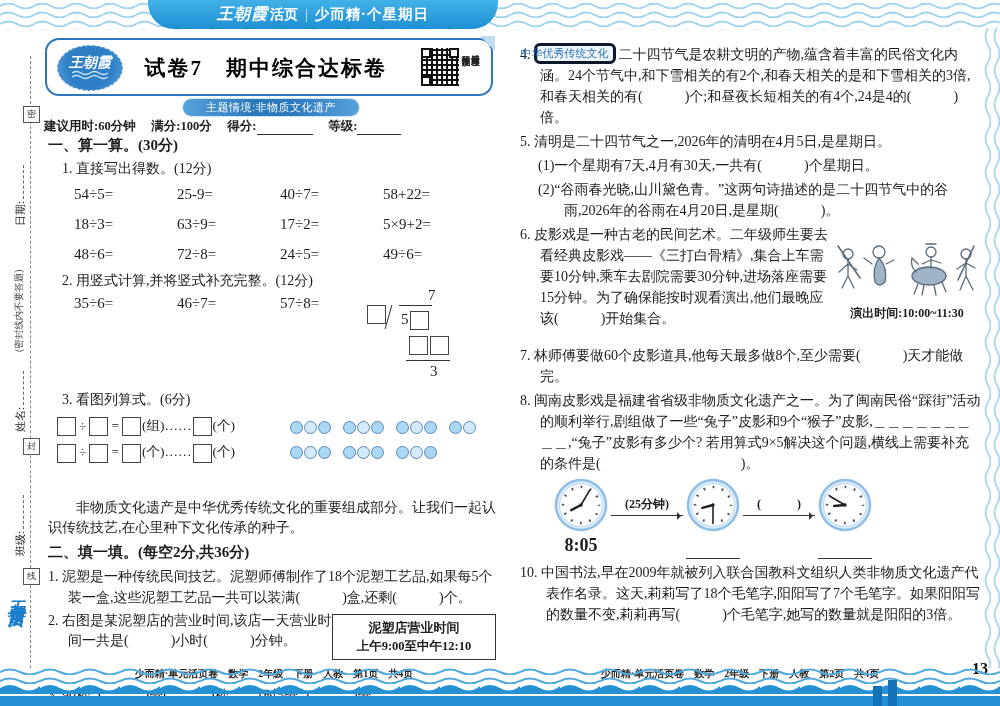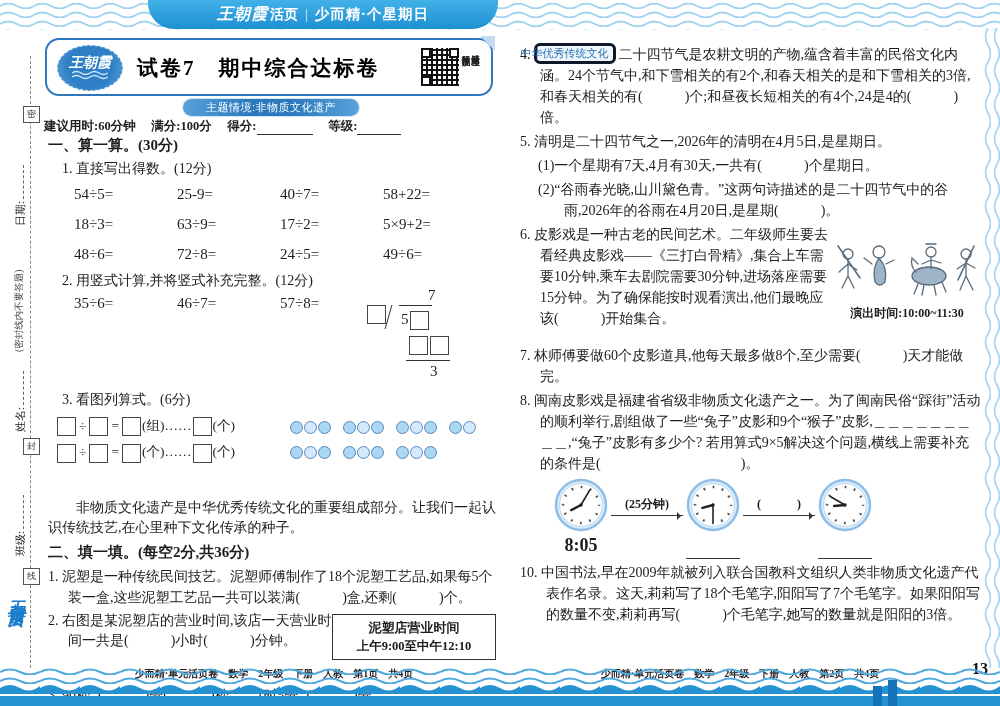--- a/index.html
+++ b/index.html
@@ -34,21 +34,21 @@
   
   .headerbox{position:absolute;left:45px;top:38px;width:448px;height:58px;background:#fff;
      border:2px solid #2f77bd;border-radius:14px;box-sizing:border-box;}
   .dogear{position:absolute;right:-4px;top:-4px;width:0;height:0;
      border-top:15px solid #c3dcf1;border-left:15px solid transparent;}
   .hb-logo{position:absolute;left:10px;top:5px;width:64px;height:44px;border-radius:50%;
      background:radial-gradient(circle at 50% 45%,#2f7fc6 55%,#5aa5dd);
      display:flex;flex-direction:column;align-items:center;justify-content:center;
      border:1.5px dashed #bcd9f0;}
   .hb-logo .logotext{color:#fff;font-weight:bold;font-size:14px;font-style:italic;line-height:1;}
-  .hb-title{position:absolute;left:90px;right:104px;top:14px;text-align:left;
+  .hb-title{position:absolute;left:90px;right:104px;top:14px;text-align:right;
      font-size:21px;font-weight:bold;letter-spacing:2px;color:#000;}
   .hb-qrwrap{position:absolute;right:10px;top:8px;display:flex;}
   .qr{position:relative;width:38px;height:38px;
      background:repeating-linear-gradient(90deg,#111 0 2px,transparent 2px 5px),
                 repeating-linear-gradient(0deg,#111 0 2px,#fff 2px 5px);}
   .qr i{position:absolute;width:10px;height:10px;background:#fff;border:2.5px solid #111;box-sizing:border-box;}
   .qr .f1{left:0;top:0}.qr .f2{right:0;top:0}.qr .f3{left:0;bottom:0}
   .qr-caps{display:flex;margin-left:3px;}
   .qr-caps span{writing-mode:vertical-rl;text-orientation:upright;font-size:8.5px;line-height:1;
      letter-spacing:1px;color:#222;font-weight:bold;margin-right:1px;

